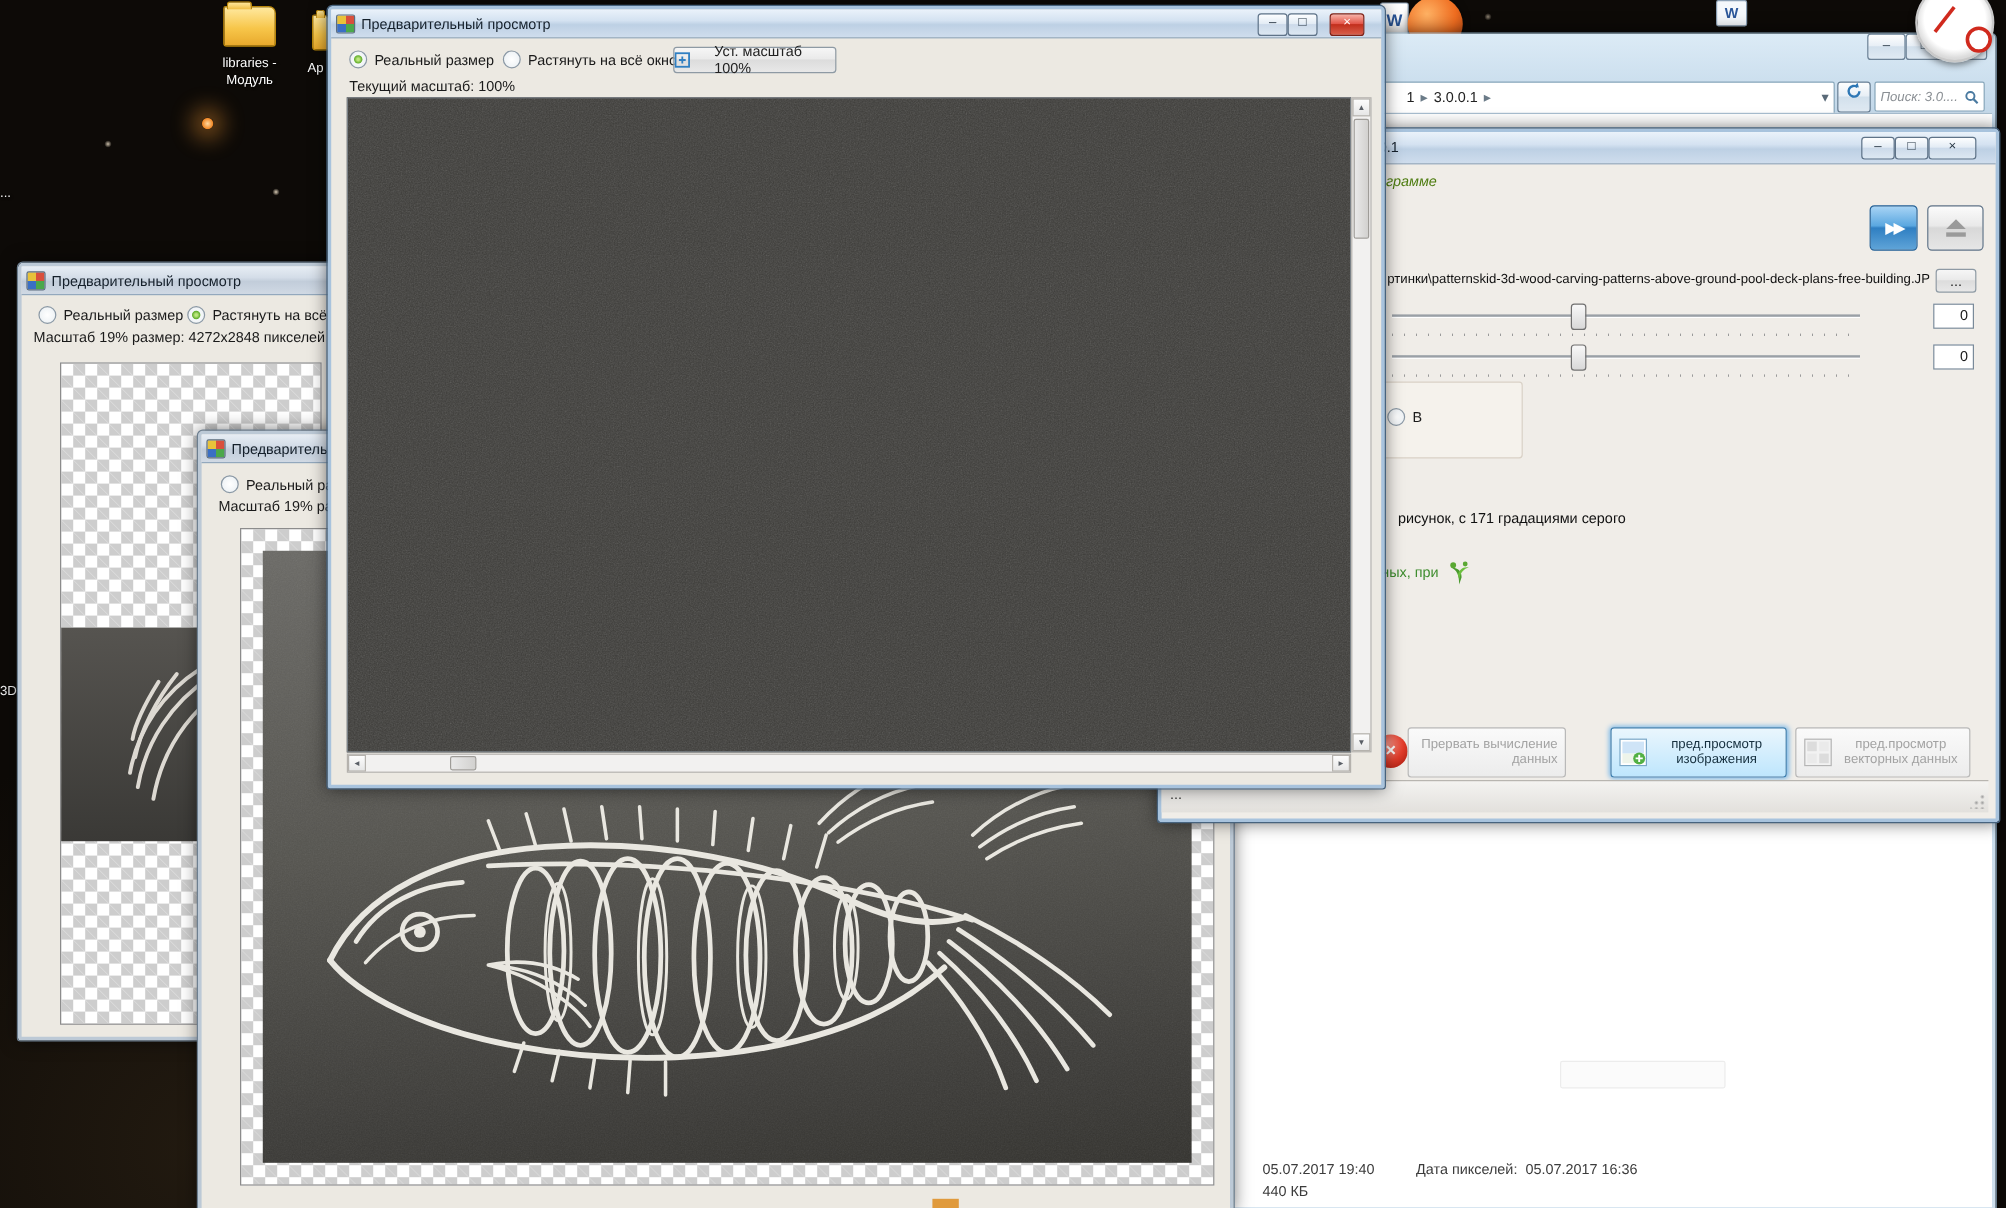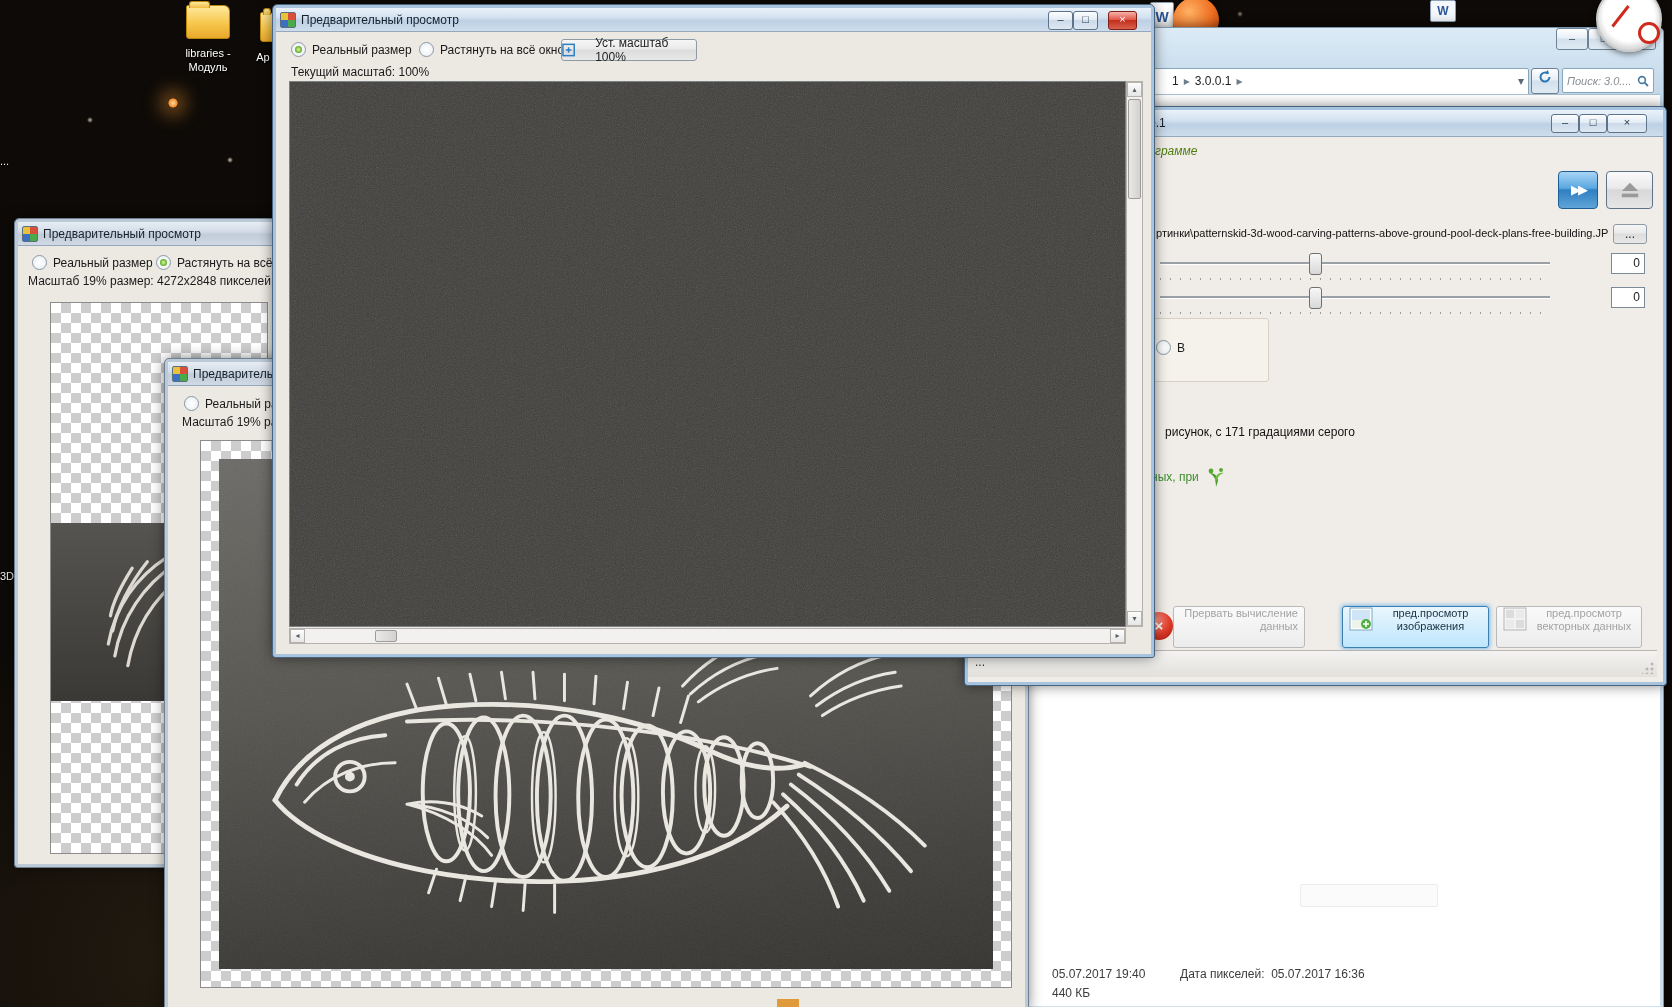--- a/index.html
+++ b/index.html
@@ -68,21 +68,21 @@
   .banner{background:linear-gradient(#ffe23a,#ffd400);border:1px solid #cfa600;box-sizing:border-box;
     text-align:center;color:#111;}
   .sq-btn{border:1px solid #5f7388;border-radius:4px;box-sizing:border-box;text-align:center;}
   .blue-btn{background:linear-gradient(#a8d4f5,#5aa7e0 45%,#2f7fc2 50%,#5fa4d8);color:#fff;border-color:#1f5e95;}
   .gray-btn{background:linear-gradient(#fbfbfb,#e9e9e9 45%,#d8d8d8 50%,#e6e6e6);color:#8a8a8a;}
   .slider-track{height:2px;background:#9aa0a6;box-shadow:0 1px 0 #fff;}
   .slider-thumb{width:11px;height:20px;border:1px solid #707070;border-radius:3px;
     background:linear-gradient(#f8f8f8,#d8d8d8);}
   .ticks{height:2px;background:repeating-linear-gradient(90deg,#9a9a9a 0 1px,transparent 1px 10px);}
   .valbox{border:1px solid #7a8a99;background:#fff;text-align:right;padding:2px 4px 0 0;box-sizing:border-box;font-size:12px;}
-  .bigbtn{border:1px solid #b9b9b9;border-radius:3px;box-sizing:border-box;display:flex;gap:6px;
+  .bigbtn{border:1px solid #b9b9b9;border-radius:3px;box-sizing:border-box;display:flex;align-items:center;gap:6px;
     background:linear-gradient(#fafafa,#ececec);padding:0 6px;font-size:11px;line-height:13px;}
   .bigbtn.hl{border:1px solid #3c7fb1;box-shadow:0 0 4px 1px #7ab8e8;background:linear-gradient(#eaf6fd,#bee6fd);color:#16303f;}
   .bigbtn.dis{color:#a3a3a3;}
   .statusbar{background:linear-gradient(#f4f3f1,#e2e0dc);border-top:1px solid #b8b5b0;font-size:12px;color:#333;}
   .grip{position:absolute;right:3px;bottom:3px;width:12px;height:12px;
     background:radial-gradient(circle 1.5px at 10px 2px,#9a9a9a 0,transparent 2px),
                radial-gradient(circle 1.5px at 10px 7px,#9a9a9a 0,transparent 2px),
                radial-gradient(circle 1.5px at 5px 7px,#9a9a9a 0,transparent 2px),
                radial-gradient(circle 1.5px at 10px 12px,#9a9a9a 0,transparent 2px),
                radial-gradient(circle 1.5px at 5px 12px,#9a9a9a 0,transparent 2px),

